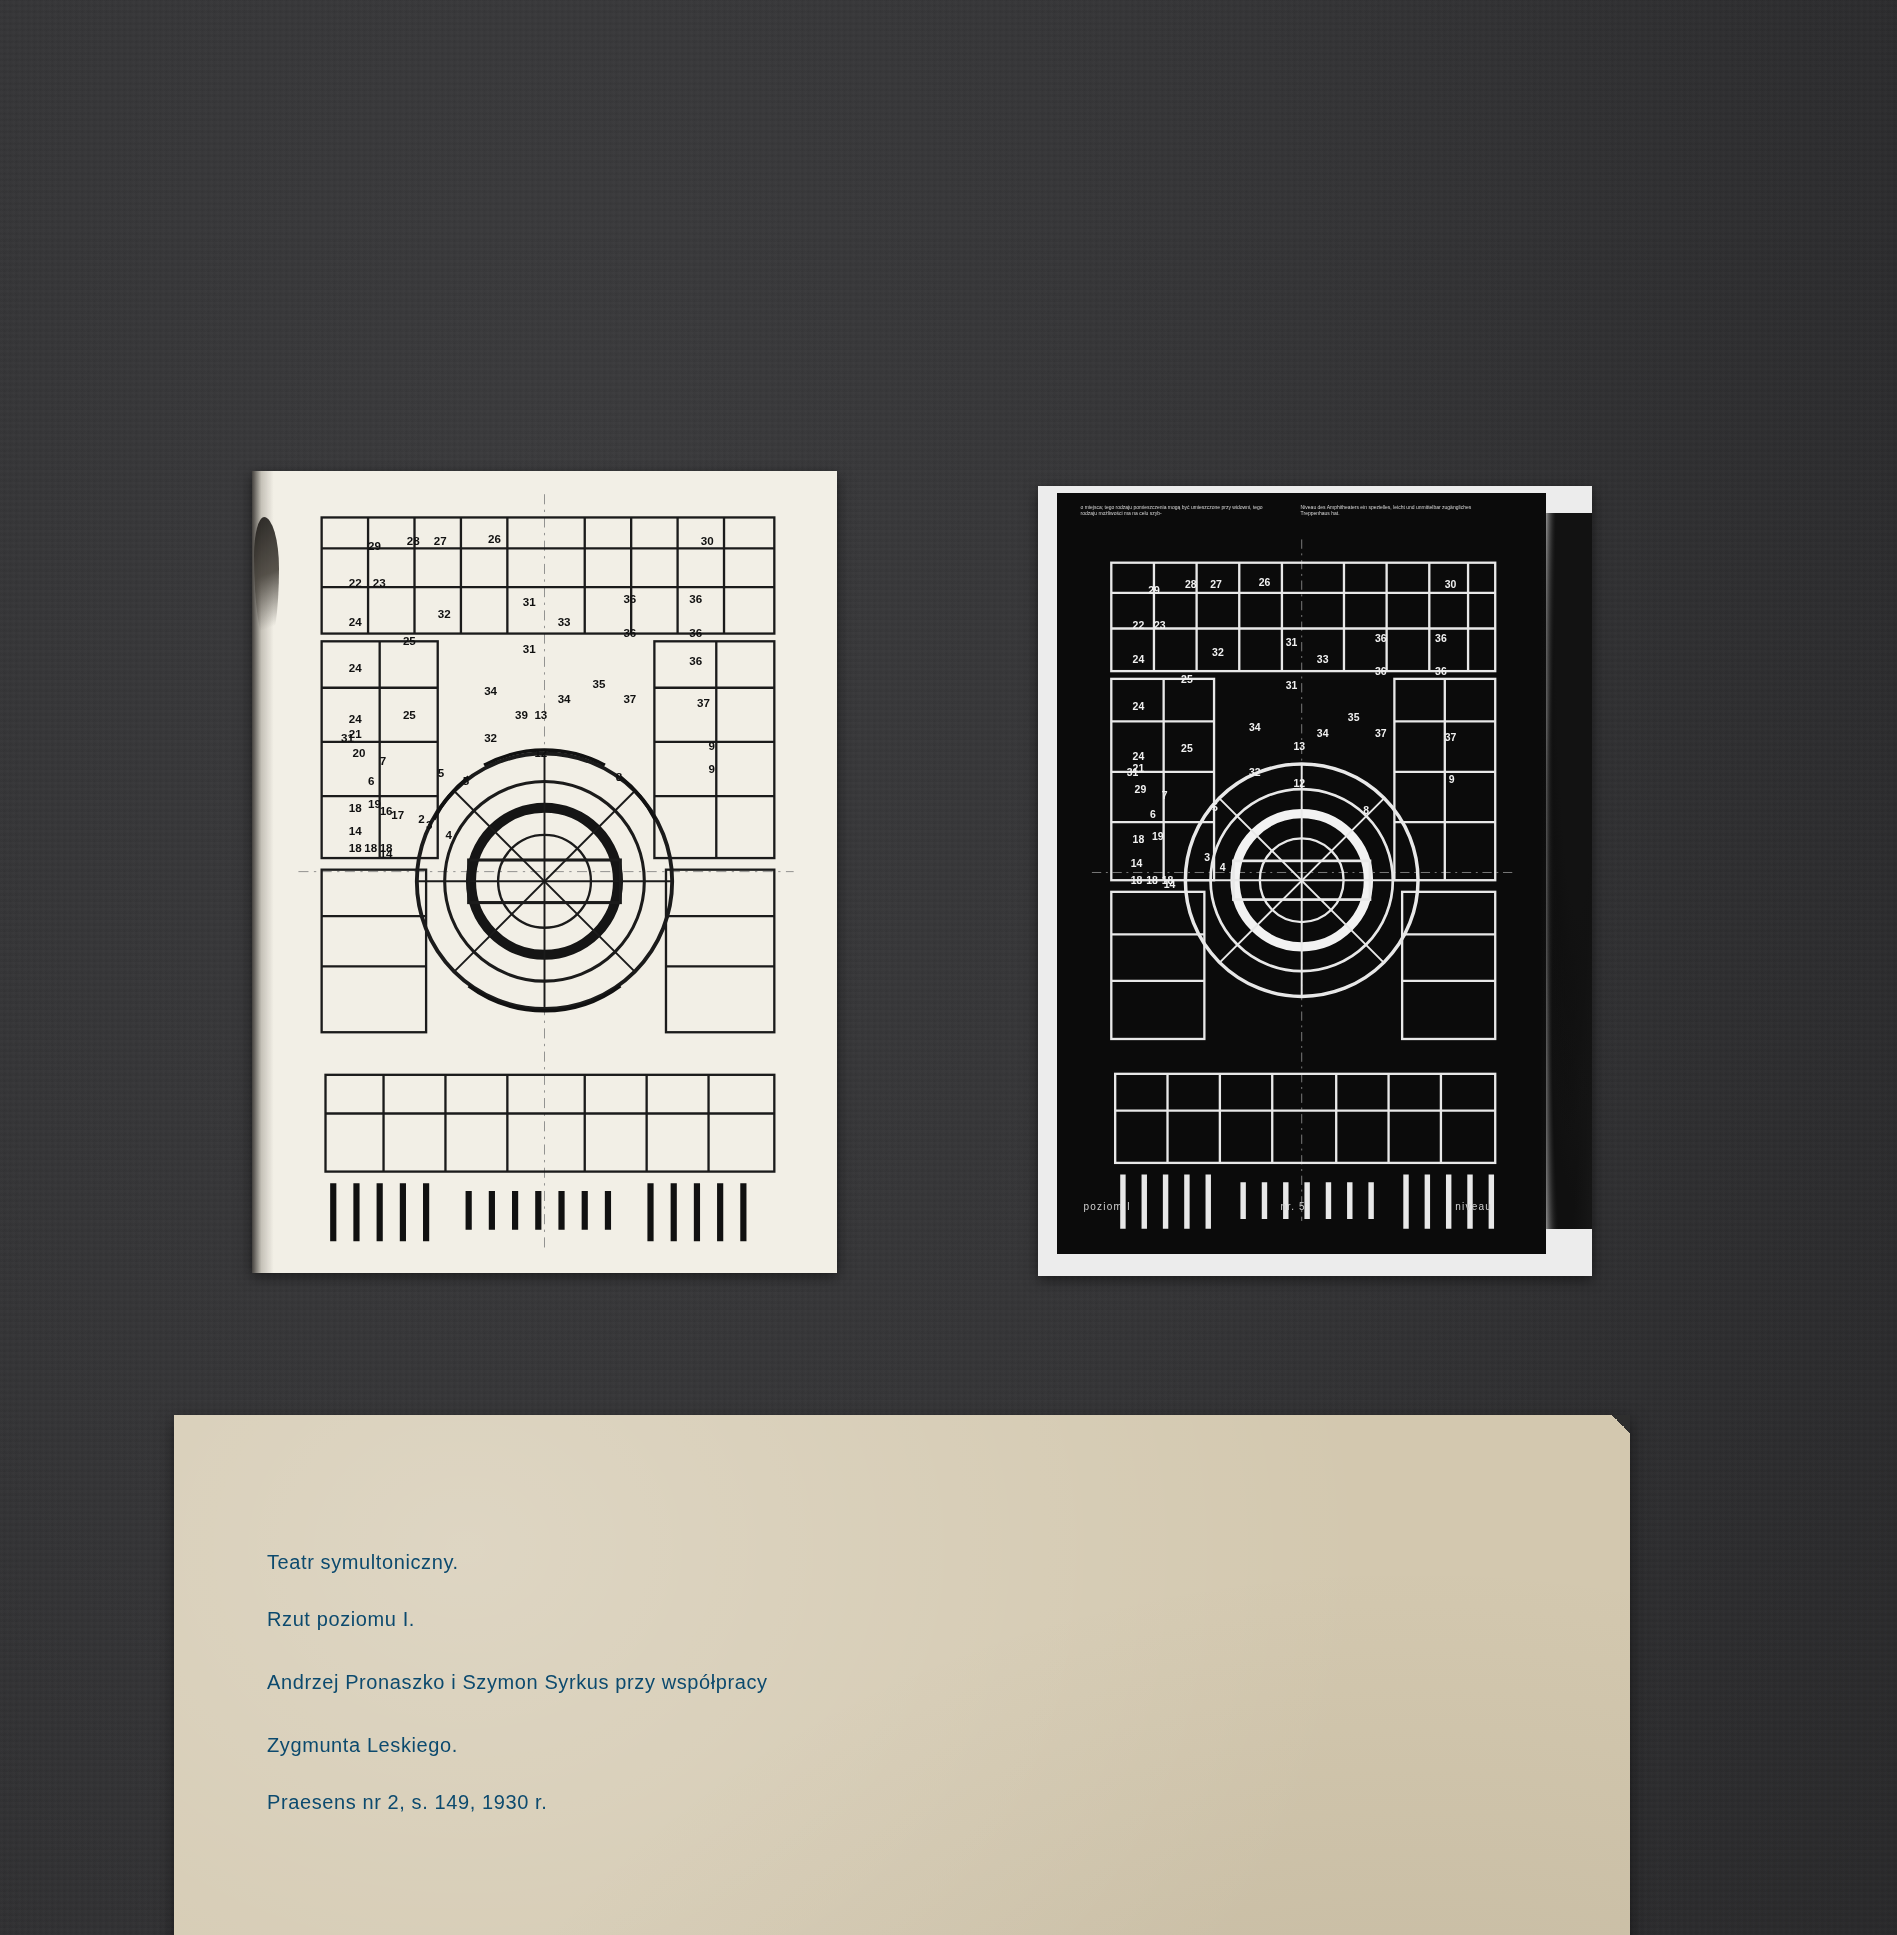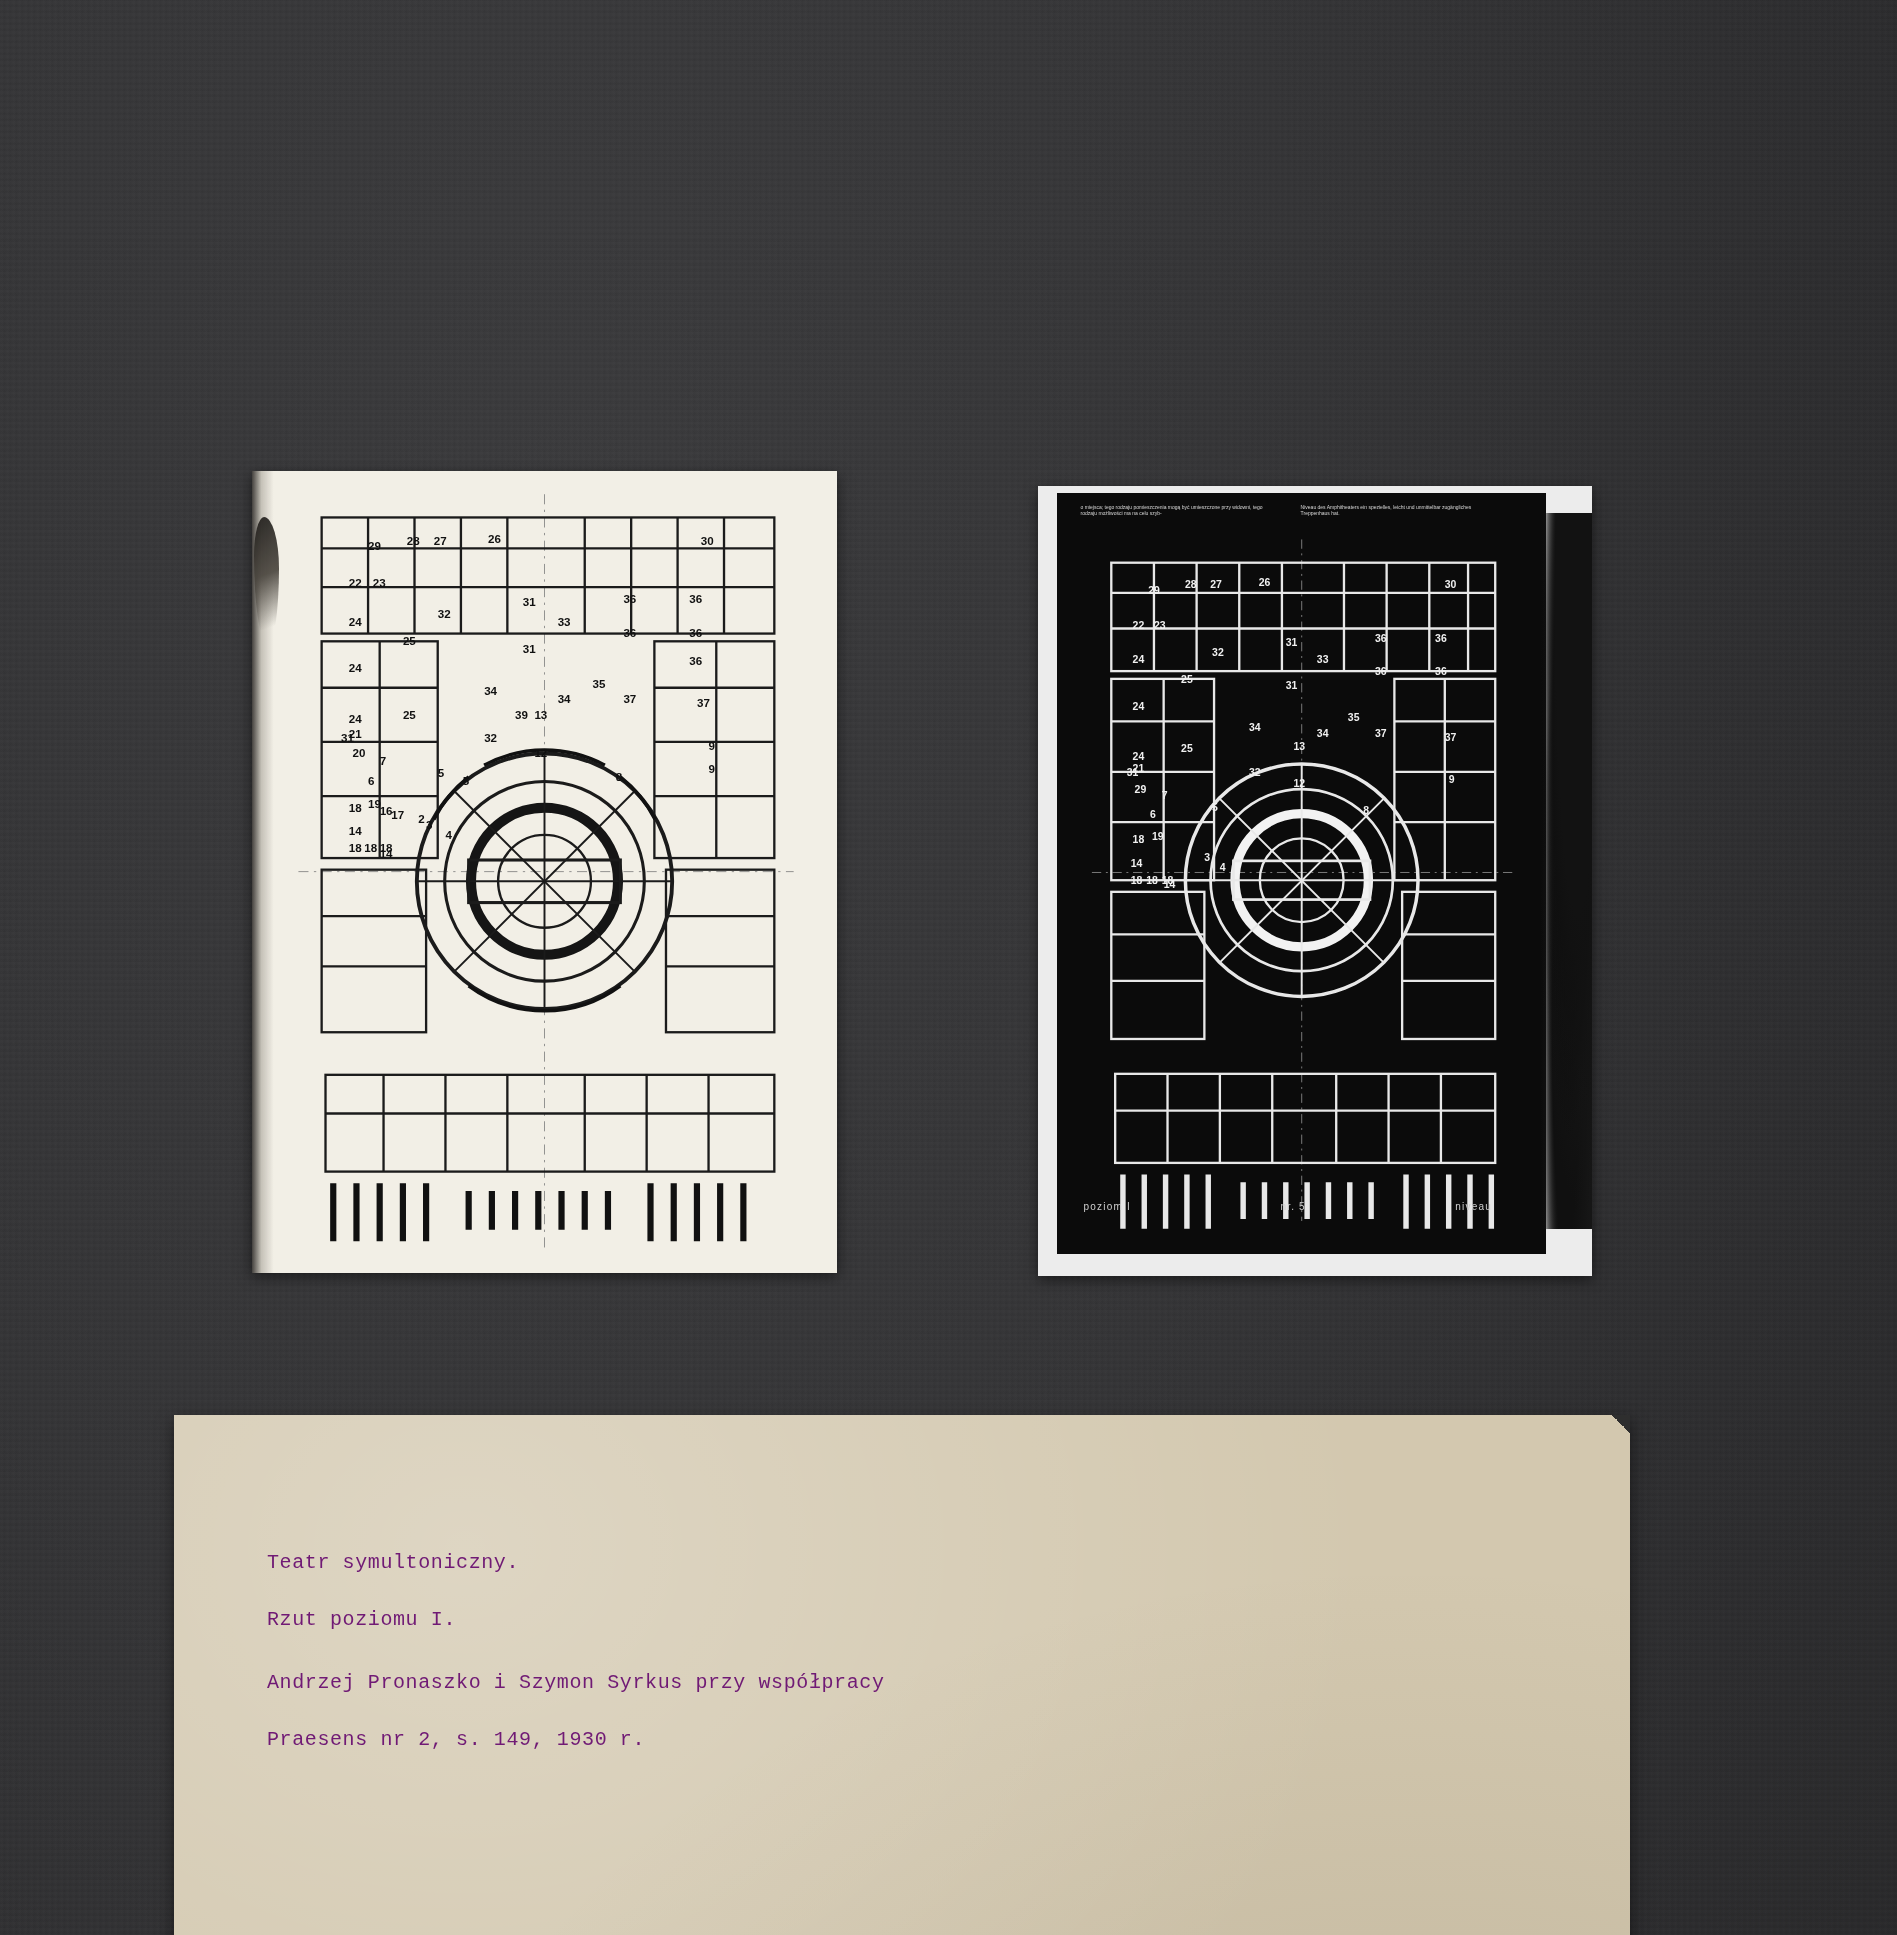--- a/index.html
+++ b/index.html
@@ -145,24 +145,24 @@
     position: absolute;
     top: 0; right: 0;
     width: 18px; height: 18px;
     background: linear-gradient(225deg, #2e2e2e 50%, rgba(0,0,0,0) 50%);
   }
   .typed {
     position: absolute;
     left: 93px;
     top: 128px;
     right: 70px;
-    font-family: Liberation Mono, monospace;
+    font-family: Liberation Sans, sans-serif;
     font-size: 20px;
     line-height: 1.95;
-    color: #701a75;
+    color: #0c4a6e;
     letter-spacing: 0.6px;
   }
   .typed p { margin: 0 0 18px 0; }
   .typed p.tight { margin-bottom: 18px; }
   .typed .ln { display: block; margin-top: 24px; }
 </style>
 </head>
 <body>
 
 <div class="mount"></div>
@@ -401,18 +401,19 @@
   <div class="neg-damage"></div>
 </div>
 
 <div id="caption-card">
   <div class="corner-fold"></div>
   <div class="typed">
     <p>Teatr symultoniczny.</p>
     <p>Rzut poziomu I.</p>
     <p class="tight">
       <span class="ln">Andrzej Pronaszko i Szymon Syrkus przy współpracy</span>
+      <span class="ln">Zygmunta Leskiego.</span>
     </p>
     <p>Praesens nr 2, s. 149, 1930 r.</p>
   </div>
 
 </div>
 
 
 </body></html>

